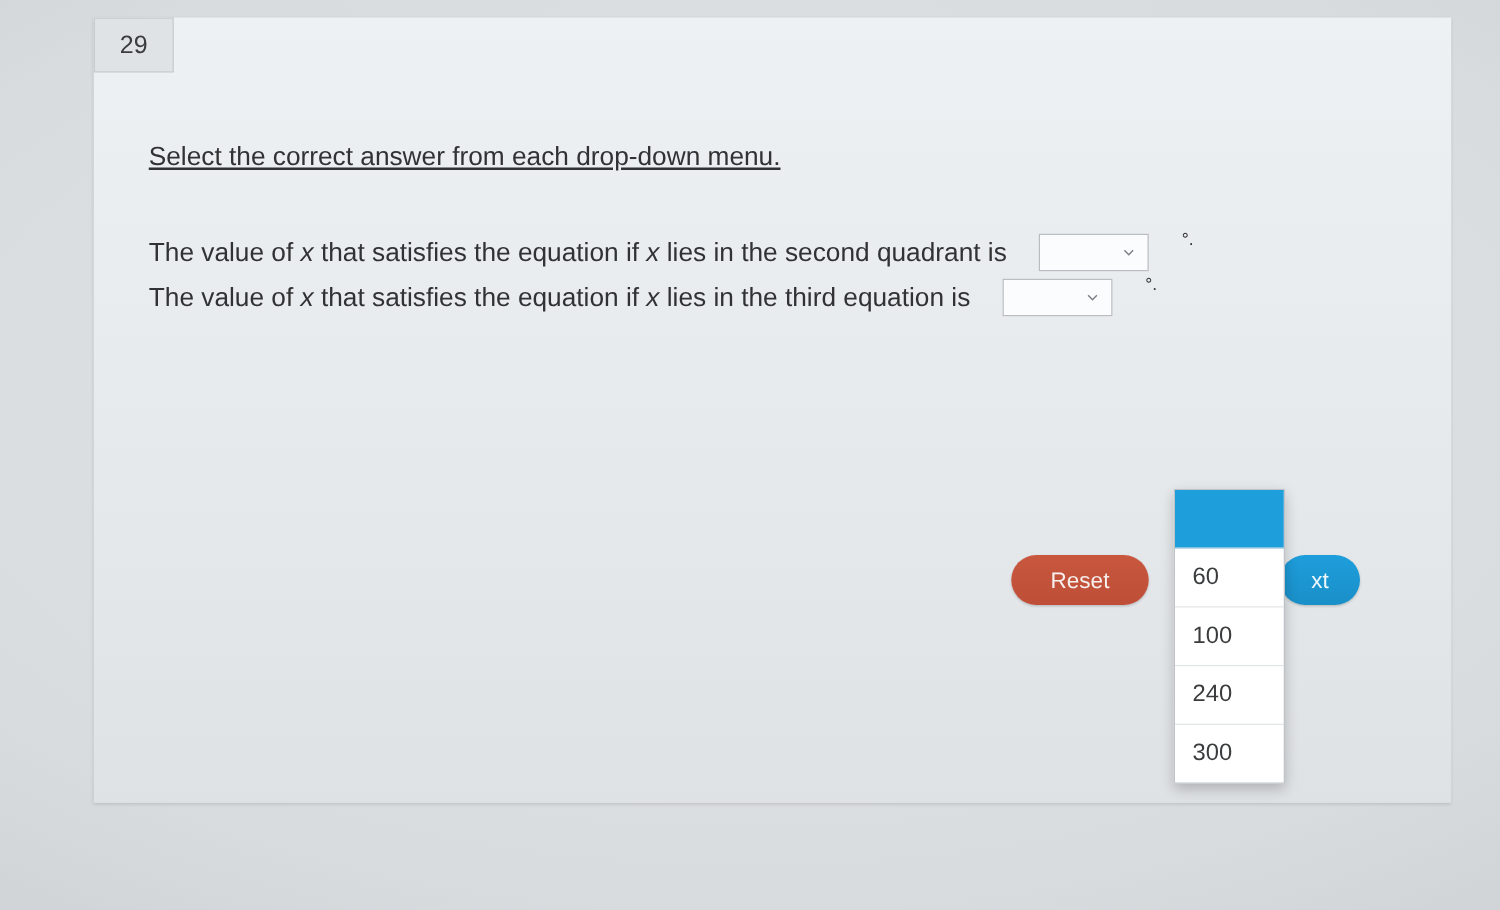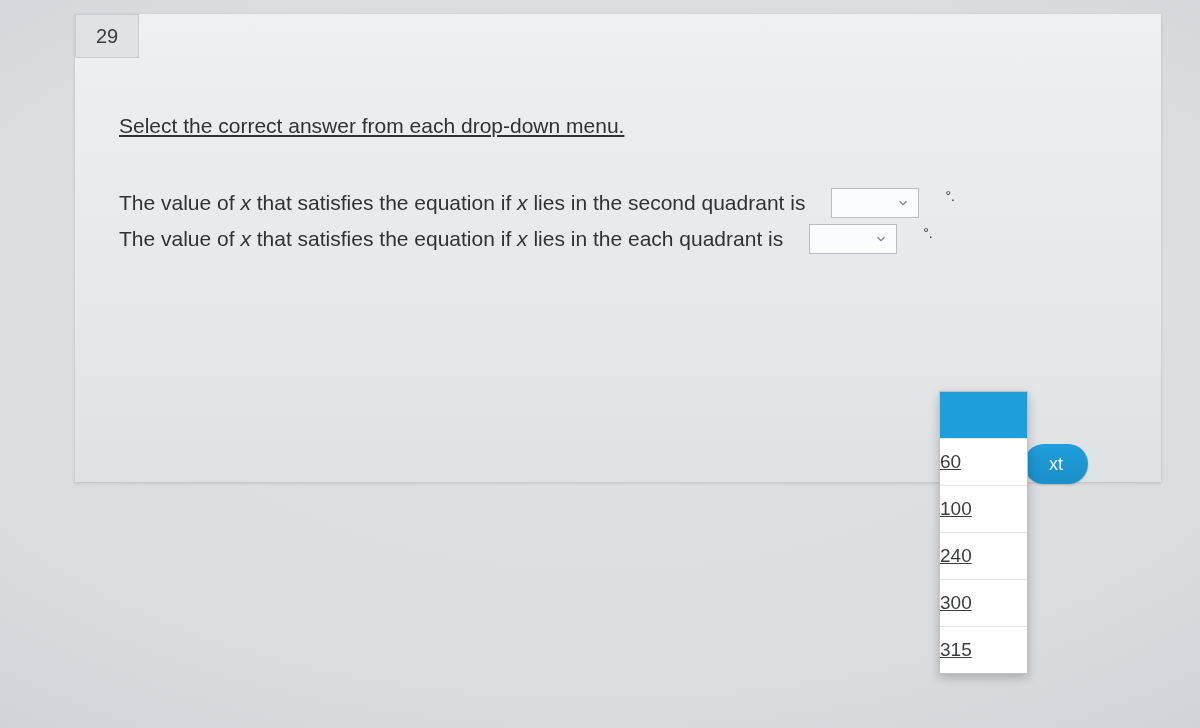--- a/index.html
+++ b/index.html
@@ -11,21 +11,21 @@
     background: radial-gradient(ellipse 140% 120% at 50% 45%,
                 #e1e4e7 0%, #d9dcdf 45%, #c8ccd0 70%, #a8adb1 90%, #8c9095 100%);
     overflow: hidden;
   }
 
   .page {
     position: absolute;
     left: 75px;
     top: 14px;
     width: 1086px;
-    height: 468px;
+    height: 628px;
     background: linear-gradient(to bottom, #eef1f3 0%, #e6e9eb 60%, #dfe2e4 100%);
     box-shadow: 0 1px 3px rgba(0,0,0,0.15);
   }
 
   .qnum {
     position: absolute;
     left: 0;
     top: 0;
     width: 64px;
     height: 44px;
@@ -49,21 +49,21 @@
     line-height: 1.55;
   }
 
   .instruction { margin-bottom: 44px; text-decoration: underline; }
   .equation-line { margin-bottom: 30px; }
   .equation-line .var { font-style: italic; }
   .equation-line sup { font-size: 0.68em; position: relative; top: -0.45em; }
 
   .answer-line {
     display: flex;
-    align-items: center;
+    align-items: flex-start;
     gap: 26px;
     margin-bottom: 4px;
     white-space: nowrap;
   }
   .answer-line .var { font-style: italic; }
 
   .selectbox {
     display: inline-flex;
     align-items: center;
     justify-content: flex-end;
@@ -120,23 +120,23 @@
     box-shadow: 0 4px 10px rgba(0,0,0,0.22);
     background: #ffffff;
     border: 1px solid #bfc3c7;
     font-size: 19px;
     color: #3a3c3e;
   }
   .dropdown-open .opt {
     height: 46px;
     display: flex;
     align-items: center;
+    padding-left: 14px;
     border-bottom: 1px solid #e2e5e8;
     cursor: pointer;
-    text-decoration: underline;
   }
   .dropdown-open .opt:last-child { border-bottom: none; }
   .dropdown-open .opt.highlight { background: #1f9edc; }
   .dropdown-open .opt.highlight-empty { height: 46px; }
 </style>
 </head>
 <body>
 
 <div class="page">
 
@@ -156,35 +156,35 @@
       <span class="selectbox">
         <svg viewBox="0 0 24 24">
             <polyline points="6 9 12 15 18 9"></polyline>
           </svg>
       </span>
       <span class="degree">°.</span>
     </div>
 
     <div class="answer-line">
       <span>
-        <span>The value of </span><span class="var">x</span><span> that satisfies the equation if </span><span class="var">x</span><span> lies in the each quadrant is</span>
+        <span>The value of </span><span class="var">x</span><span> that satisfies the equation if </span><span class="var">x</span><span> lies in the third equation is</span>
       </span>
       <span class="selectbox">
         <svg viewBox="0 0 24 24">
             <polyline points="6 9 12 15 18 9"></polyline>
           </svg>
       </span>
       <span class="degree">°.</span>
     </div>
 
+    <button class="reset-btn">Reset</button>
     <button class="next-btn">xt</button>
 
     <div class="dropdown-open">
       <div class="opt highlight highlight-empty"></div>
       <div class="opt">60</div>
       <div class="opt">100</div>
       <div class="opt">240</div>
       <div class="opt">300</div>
-      <div class="opt">315</div>
     </div>
 
   </div>
 </div>
 
 </body></html>

